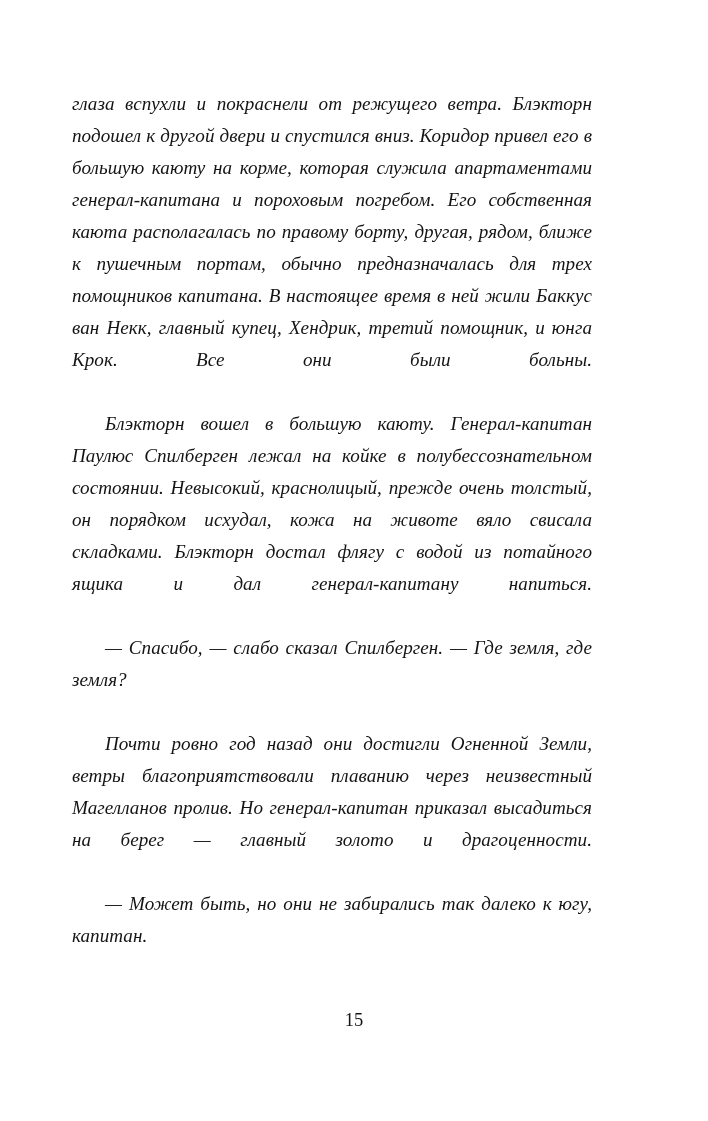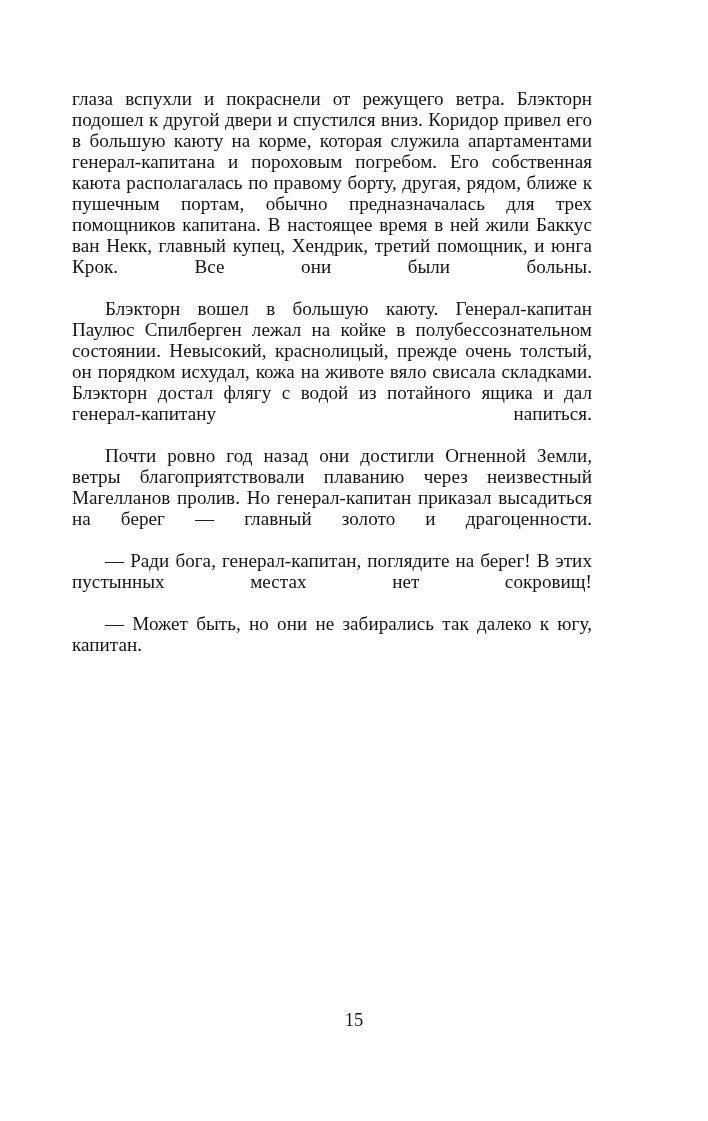--- a/index.html
+++ b/index.html
@@ -27,27 +27,28 @@
   .text-block {
     position: absolute;
     left: 72px;
     top: 88px;
     width: 520px;
   }
 
   .para {
     margin: 0;
     font-size: 19.1px;
-    line-height: 21px;
+    line-height: 32px;
     text-align: justify;
     text-justify: inter-word;
     hyphens: manual;
     -webkit-hyphens: manual;
     letter-spacing: 0.05px;
     word-spacing: 0.1px;
+    font-style: italic;
   }
 
   
   .para.continued {
     text-indent: 0;
   }
 
   
   .para.indented {
     text-indent: 33px;
@@ -73,21 +74,21 @@
   }
 </style>
 </head>
 <body>
 
 <div class="page">
 
   <div class="text-block">
     <p class="para continued">глаза вспухли и покраснели от режущего ветра. Блэкторн подошел к другой двери и спустился вниз. Коридор привел его в большую каюту на корме, которая служила апартаментами генерал-капитана и пороховым погребом. Его собственная каюта располагалась по правому борту, другая, рядом, ближе к пушечным портам, обычно предназначалась для трех помощников капитана. В настоящее время в ней жили Баккус ван Некк, главный купец, Хендрик, третий помощник, и юнга Крок. Все они были больны.</p>
     <p class="para indented">Блэкторн вошел в большую каюту. Генерал-капитан Паулюс Спилберген лежал на койке в полубессознательном состоянии. Невысокий, краснолицый, прежде очень толстый, он порядком исхудал, кожа на животе вяло свисала складками. Блэкторн достал флягу с водой из потайного ящика и дал генерал-капитану напиться.</p>
+    <p class="para indented">— Спасибо, — слабо сказал Спилберген. — Где земля, где земля?</p>
     <p class="para indented">Почти ровно год назад они достигли Огненной Земли, ветры благоприятствовали плаванию через неизвестный Магелланов пролив. Но генерал-капитан приказал высадиться на берег — главный золото и драгоценности.</p>
-    <p class="para indented">— Ради бога, генерал-капитан, поглядите на берег! В этих пустынных местах нет сокровищ!</p>
     <p class="para indented">— Может быть, но они не забирались так далеко к югу, капитан.</p>
 
   </div>
 
   <div class="page-number">15</div>
 
 </div>
 
 </body></html>

